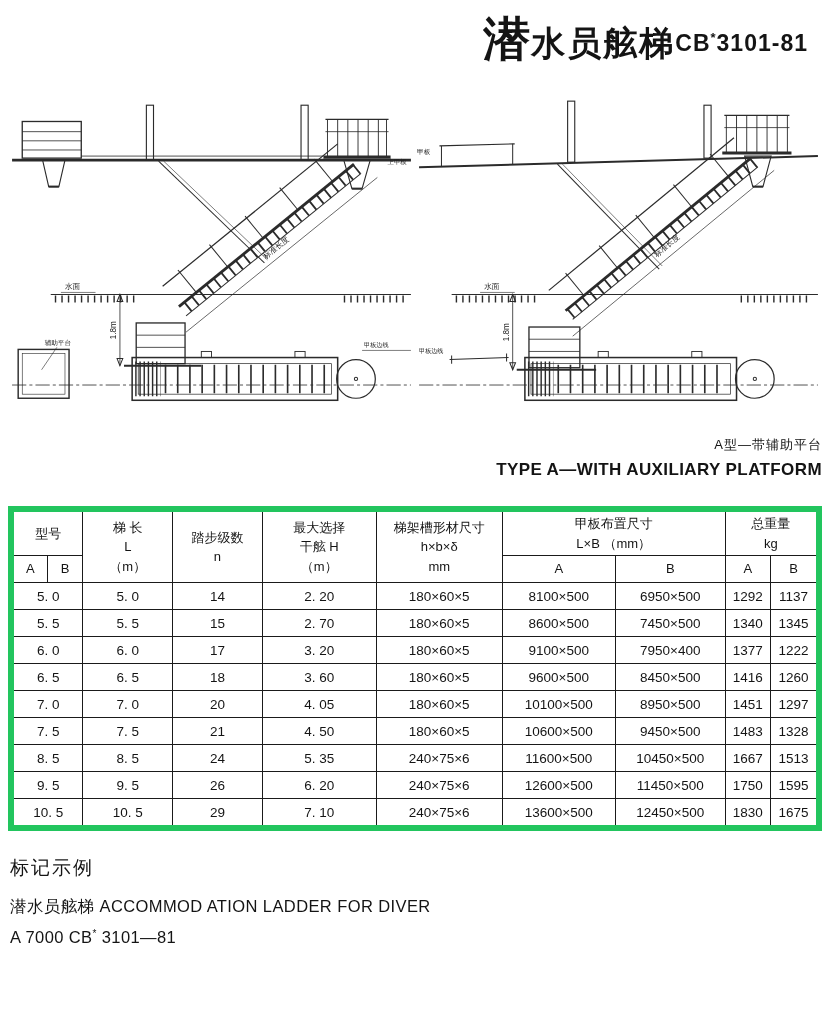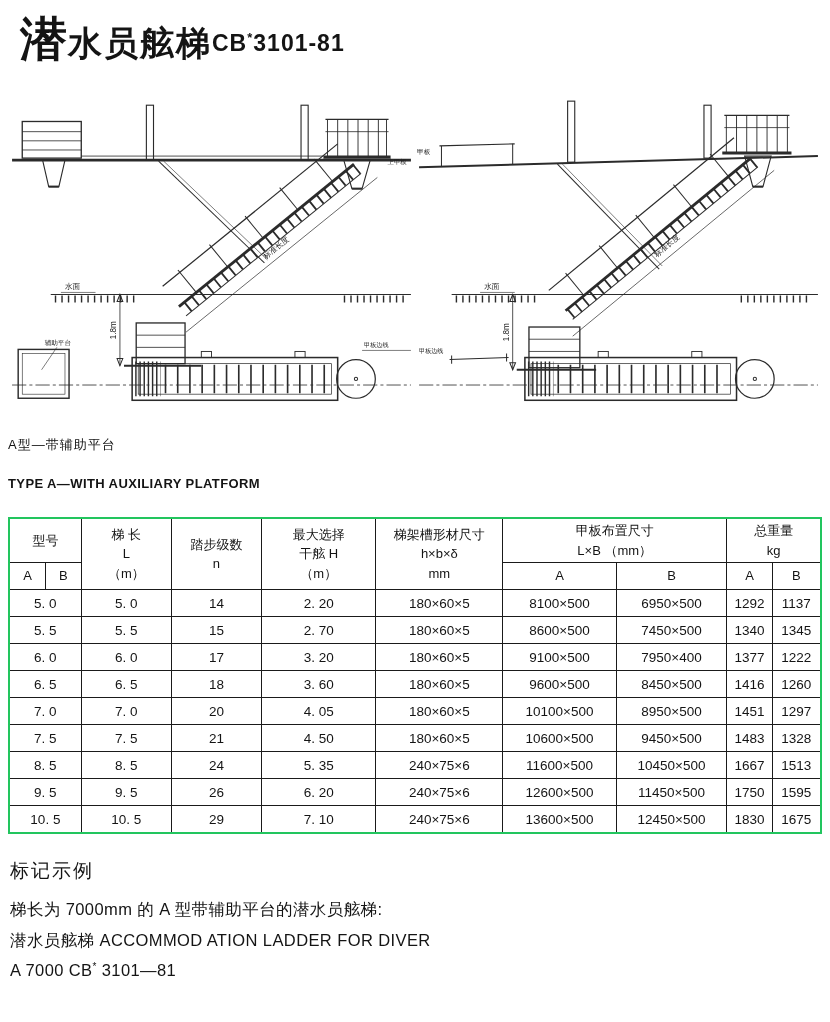--- a/index.html
+++ b/index.html
@@ -1,35 +1,35 @@
 <!DOCTYPE html>
 <html><head>
 <meta charset="utf-8">
 <style>
   html,body{margin:0;padding:0;background:#fff;}
   body{width:830px;height:1022px;font-family:"Liberation Sans","DejaVu Sans",sans-serif;color:#141414;}
   .page{padding:0 8px;box-sizing:border-box;}
   
-  .header{display:flex;justify-content:flex-start;align-items:flex-start;padding:14px 14px 0 4px;margin-left:8px;}
+  .header{display:flex;justify-content:flex-end;align-items:flex-start;padding:14px 14px 0 4px;}
   .title-cn{line-height:1.05;}
   .title-big{font-size:47px;font-weight:bold;letter-spacing:1px;}
   .title-rest{font-size:34px;font-weight:bold;letter-spacing:2px;}
   .title-en{font-size:21px;font-weight:bold;margin-top:4px;letter-spacing:.2px;}
   .std-code{font-size:23px;font-weight:bold;margin-top:16px;letter-spacing:1px;white-space:nowrap;}
   .std-code sup{font-size:13px;}
   
   .figures{display:flex;margin-top:30px;}
   .fig-wrap{flex:1 1 50%;min-width:0;}
   .fig{width:100%;height:auto;display:block;}
-  .captions{display:flex;margin-top:2px;text-align:left;}
+  .captions{display:flex;margin-top:2px;text-align:right;}
   .caption{flex:1 1 50%;}
   .cap-cn{font-size:13px;letter-spacing:1px;}
-  .cap-en{font-size:13px;font-weight:bold;margin-top:22px;letter-spacing:.4px;}
-  
-  table.spec{border-collapse:collapse;width:100%;table-layout:fixed;margin-top:26px;border:2px solid #22c55e;}
+  .cap-en{font-size:17px;font-weight:bold;margin-top:6px;letter-spacing:.4px;}
+  
+  table.spec{border-collapse:collapse;width:100%;table-layout:fixed;margin-top:26px;border:6px solid #22c55e;}
   table.spec th,table.spec td{border:1px solid #1a1a1a;text-align:center;vertical-align:middle;}
   table.spec th{font-weight:normal;font-size:13px;white-space:pre-line;line-height:1.5;padding:2px 0;}
   table.spec thead tr:last-child th{height:24px;padding:1px 0;}
   table.spec td{font-size:13.5px;height:26px;padding:0;white-space:nowrap;}
   
   .note{font-size:13.5px;margin:8px 0 0 2px;letter-spacing:.3px;}
   .marking{margin:24px 0 0 2px;}
   .marking-heading{font-size:19px;letter-spacing:2px;margin-bottom:10px;}
   .marking-line{font-size:16.5px;line-height:1.85;letter-spacing:.4px;}
   .marking-line sup{font-size:10px;}
@@ -371,18 +371,17 @@
           <td>12450×500</td>
           <td>1830</td>
           <td>1675</td>
         </tr>
       </tbody>
   </table>
 
 
   <div class="marking">
     <div class="marking-heading">标记示例</div>
-    <div class="marking-line">梯长为 7000mm 的 A 型带辅助平台的潜水员舷梯:</div>
     <div class="marking-line">潜水员舷梯 ACCOMMOD ATION LADDER FOR DIVER</div>
     <div class="marking-line"><span>A 7000 CB</span><sup>*</sup><span> 3101—81</span></div>
   </div>
 
 </div>
 
 </body></html>

